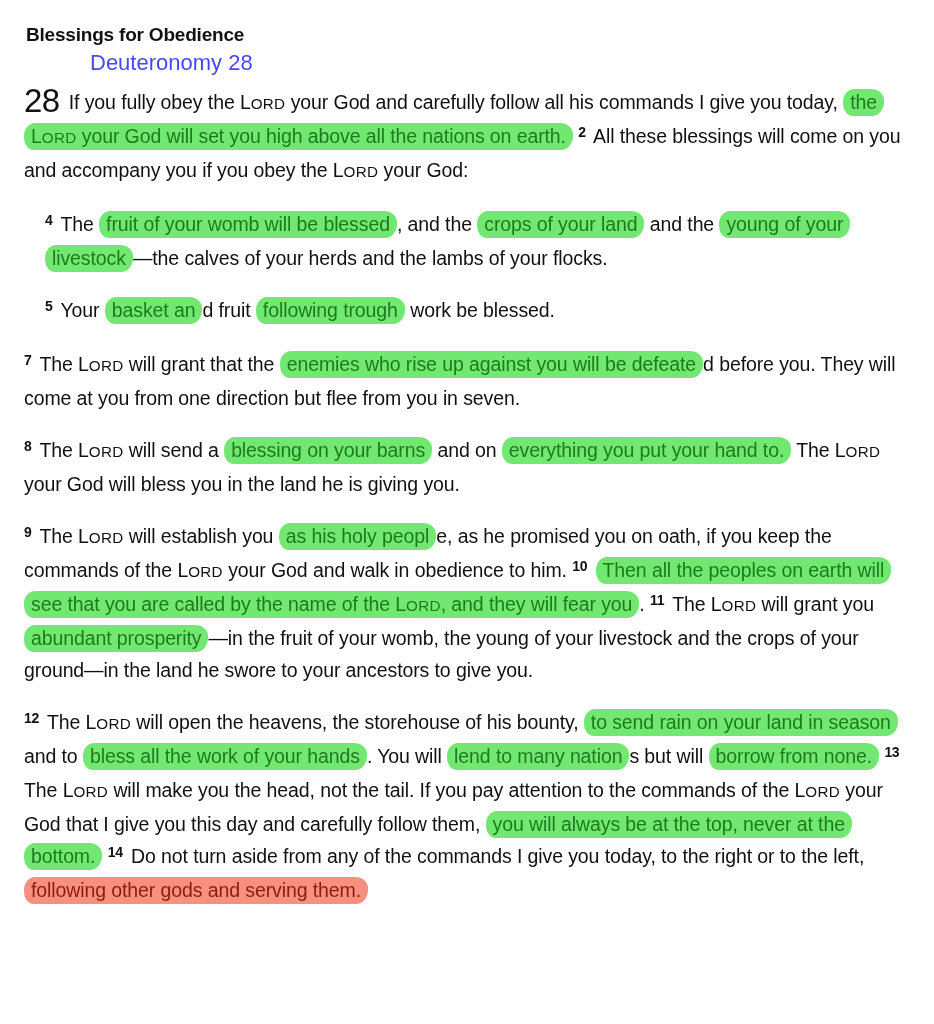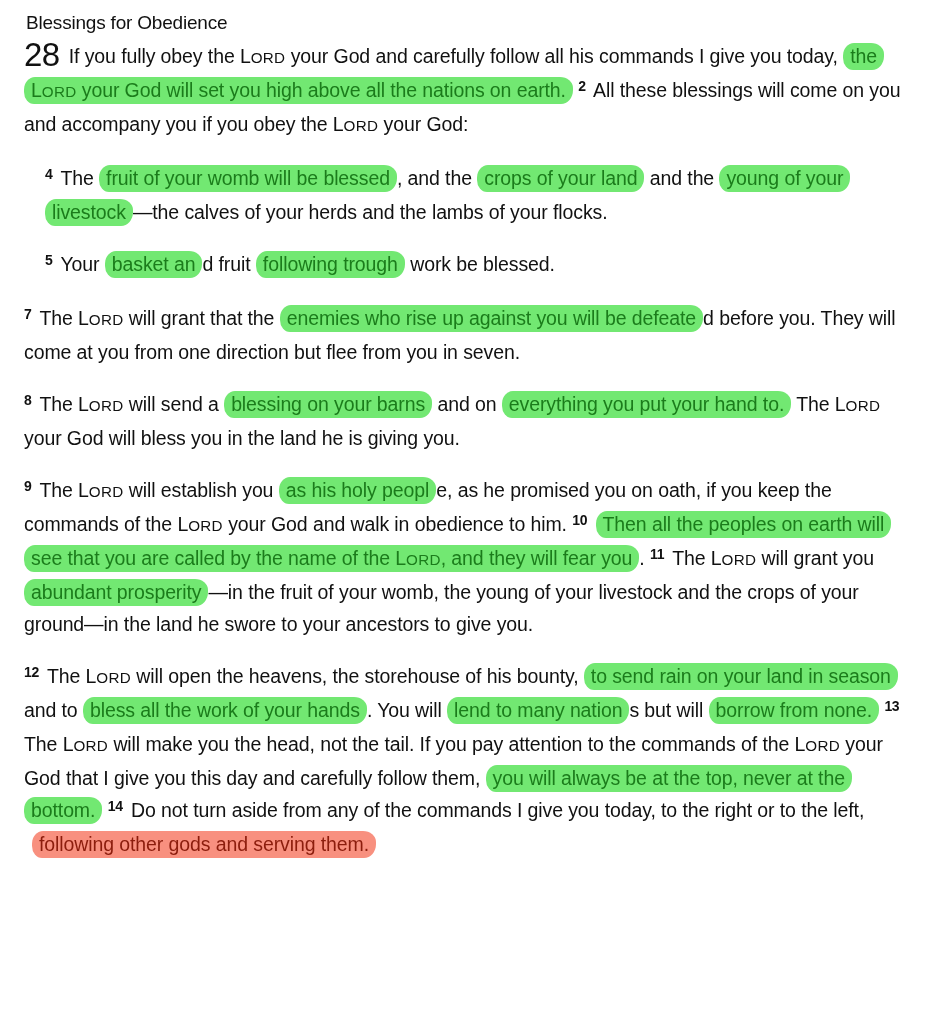--- a/index.html
+++ b/index.html
@@ -21,22 +21,22 @@
     height: 1024px;
     overflow: hidden;
     font-family: "Liberation Sans", sans-serif;
     color: var(--ink);
   }
   .page {
     padding: 12px 26px 0 24px;
   }
   .section-heading {
     font-size: 19px;
-    font-weight: 400;
-    margin: 0 0 4px 2px;
+    font-weight: 700;
+    margin: 12px 0 4px 2px;
     letter-spacing: -0.2px;
   }
   .reference {
     font-size: 22px;
     color: var(--reference-blue);
     margin: 0 0 8px 66px;
     cursor: pointer;
   }
   .para {
     font-size: 19.5px;
@@ -68,29 +68,29 @@
     box-decoration-break: clone;
     cursor: pointer;
   }
   .hl-green {
     background: var(--highlight-green);
     color: var(--highlight-green-text);
   }
   .hl-red {
     background: var(--highlight-red);
     color: var(--highlight-red-text);
-    margin-left: 8px;
   }
   .ord { font-size: 0.78em; letter-spacing: 0.3px; }
 </style>
 </head>
 <body>
 
 <div class="page">
   <h1 class="section-heading">Blessings for Obedience</h1>
+  <div class="reference">Deuteronomy 28</div>
   <div>
       <p class="para"><span class="chnum">28</span><span class="txt">If you fully obey the <span>L<span class="ord">ORD</span></span> your God and carefully follow all his commands I give you today, </span><span class="hl hl-green">the <span>L<span class="ord">ORD</span></span> your God will set you high above all the nations on earth.</span><span class="txt"> </span><span class="vnum">2</span> <span class="txt">All these blessings will come on you and accompany you if you obey the <span>L<span class="ord">ORD</span></span> your God:</span></p>
       <p class="para indent"><span class="vnum">4</span> <span class="txt">The </span><span class="hl hl-green">fruit of your womb will be blessed</span><span class="txt">, and the </span><span class="hl hl-green">crops of your land</span><span class="txt"> and the </span><span class="hl hl-green">young of your livestock</span><span class="txt">—the calves of your herds and the lambs of your flocks.</span></p>
       <p class="para indent"><span class="vnum">5</span> <span class="txt">Your </span><span class="hl hl-green">basket an</span><span class="txt">d fruit </span><span class="hl hl-green">following trough</span><span class="txt"> work be blessed.</span></p>
       <p class="para"><span class="vnum">7</span> <span class="txt">The <span>L<span class="ord">ORD</span></span> will grant that the </span><span class="hl hl-green">enemies who rise up against you will be defeate</span><span class="txt">d before you. They will come at you from one direction but flee from you in seven.</span></p>
       <p class="para"><span class="vnum">8</span> <span class="txt">The <span>L<span class="ord">ORD</span></span> will send a </span><span class="hl hl-green">blessing on your barns</span><span class="txt"> and on </span><span class="hl hl-green">everything you put your hand to.</span><span class="txt"> The <span>L<span class="ord">ORD</span></span> your God will bless you in the land he is giving you.</span></p>
       <p class="para"><span class="vnum">9</span> <span class="txt">The <span>L<span class="ord">ORD</span></span> will establish you </span><span class="hl hl-green">as his holy peopl</span><span class="txt">e, as he promised you on oath, if you keep the commands of the <span>L<span class="ord">ORD</span></span> your God and walk in obedience to him. </span><span class="vnum">10</span> <span class="hl hl-green">Then all the peoples on earth will see that you are called by the name of the <span>L<span class="ord">ORD</span></span>, and they will fear you</span><span class="txt">. </span><span class="vnum">11</span> <span class="txt">The <span>L<span class="ord">ORD</span></span> will grant you </span><span class="hl hl-green">abundant prosperity</span><span class="txt">—in the fruit of your womb, the young of your livestock and the crops of your ground—in the land he swore to your ancestors to give you.</span></p>
       <p class="para"><span class="vnum">12</span> <span class="txt">The <span>L<span class="ord">ORD</span></span> will open the heavens, the storehouse of his bounty, </span><span class="hl hl-green">to send rain on your land in season</span><span class="txt"> and to </span><span class="hl hl-green">bless all the work of your hands</span><span class="txt">. You will </span><span class="hl hl-green">lend to many nation</span><span class="txt">s but will </span><span class="hl hl-green">borrow from none.</span><span class="txt"> </span><span class="vnum">13</span> <span class="txt">The <span>L<span class="ord">ORD</span></span> will make you the head, not the tail. If you pay attention to the commands of the <span>L<span class="ord">ORD</span></span> your God that I give you this day and carefully follow them, </span><span class="hl hl-green">you will always be at the top, never at the bottom.</span><span class="txt"> </span><span class="vnum">14</span> <span class="txt">Do not turn aside from any of the commands I give you today, to the right or to the left, </span><span class="hl hl-red">following other gods and serving them.</span></p>
     </div>
 </div>

